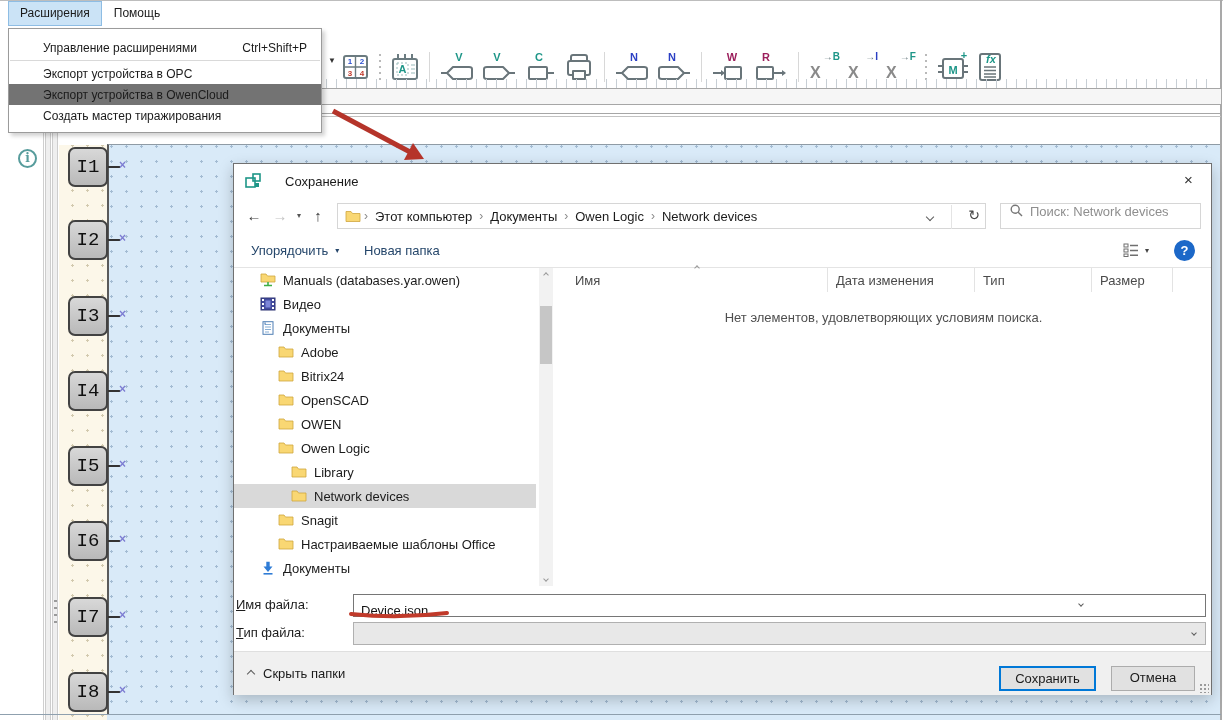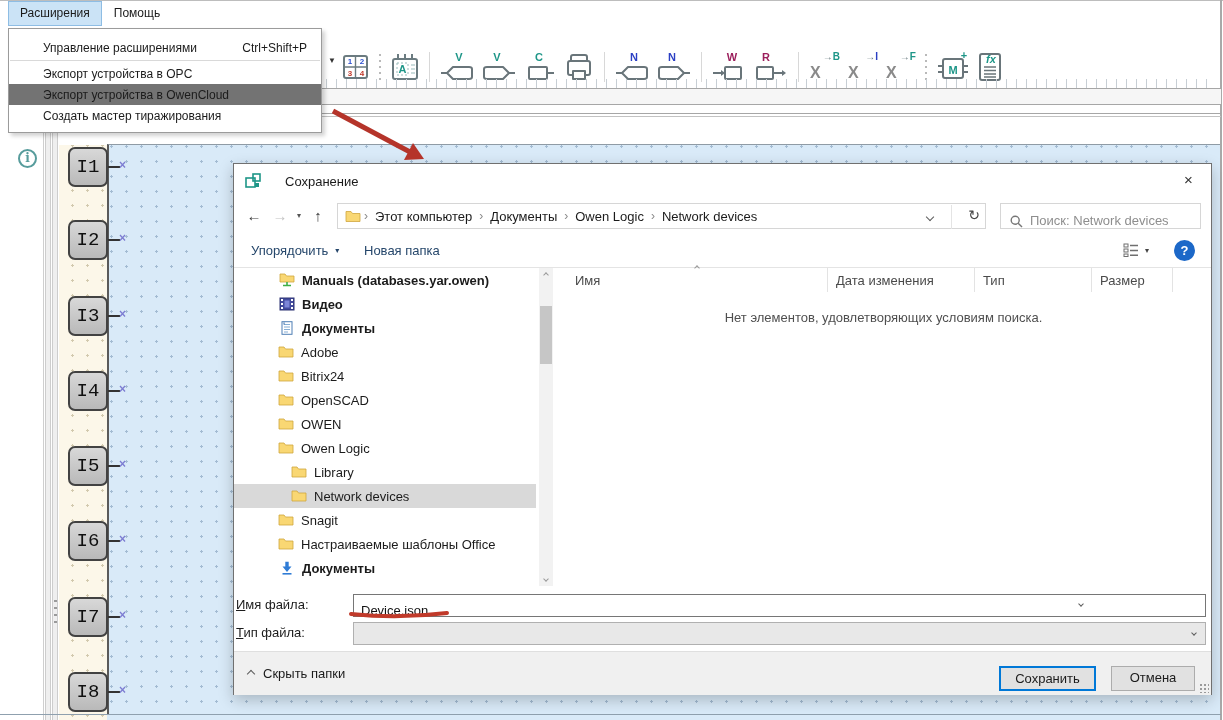--- a/index.html
+++ b/index.html
@@ -78,36 +78,36 @@
   .navb { position:absolute; top:3px; font-size:15px; text-align:center; width:24px; height:25px; line-height:25px; }
   #nav-back { left:8px; color:#3b3b3b; } #nav-fwd { left:34px; color:#c3c3c3; }
   #nav-drop { left:58px; width:14px; font-size:8px; color:#555; }
   #nav-up { left:72px; color:#3b3b3b; }
   #breadcrumb-box { position:absolute; left:103px; top:3px; width:649px; height:26px; border:1px solid #d6d6d6; display:flex; align-items:center; padding-left:7px; }
   .crumb { padding:0 4px; white-space:nowrap; }
   .crumb-sep { color:#8a8a8a; font-size:12px; padding:0 3px; }
   #addr-chevron { position:absolute; right:52px; top:10px; }
   #addr-div { position:absolute; right:33px; top:1px; width:1px; height:24px; background:#e4e4e4; }
   #refresh-btn { position:absolute; right:5px; top:3px; font-size:14px; color:#444; }
-  #search-box { position:absolute; left:766px; top:3px; width:201px; height:26px; border:1px solid #d6d6d6; display:flex; align-items:flex-end; padding-left:9px; gap:7px; }
+  #search-box { position:absolute; left:766px; top:3px; width:201px; height:26px; border:1px solid #d6d6d6; display:flex; align-items:flex-start; padding-left:9px; gap:7px; }
   #search-input { border:none; outline:none; width:150px; font-size:13px; font-family:"Liberation Sans",sans-serif; color:#333; }
   #search-input::placeholder { color:#8e8e8e; }
 
   #dlg-cmdbar { left:0; top:72px; width:100%; height:31px; }
   #organize-btn { position:absolute; left:17px; top:7px; color:#26476b; display:flex; align-items:center; gap:7px; }
   #newfolder-btn { position:absolute; left:130px; top:7px; color:#26476b; }
   #view-btn { position:absolute; right:62px; top:7px; display:flex; align-items:center; gap:6px; }
   #help-btn { position:absolute; right:16px; top:4px; width:21px; height:21px; border-radius:50%; background:#1c68c8; color:#fff;
     font-weight:bold; font-size:13px; text-align:center; line-height:21px; }
   #cmd-sep { left:0; top:103px; width:100%; height:1px; background:#e4e4e4; }
 
   #dlg-body { left:0; top:104px; width:100%; height:318px; }
   #tree { position:absolute; left:0; top:0; width:322px; height:100%; overflow:hidden; }
   .trow { height:24px; display:flex; align-items:center; gap:7px; width:302px; }
-  .trow.i0 { padding-left:45px;font-weight:bold; } .trow.i1 { padding-left:44px; } .trow.i2 { padding-left:57px; }
+  .trow.i0 { padding-left:26px; } .trow.i1 { padding-left:44px; } .trow.i2 { padding-left:57px; }
   .trow.sel { background:#d9d9d9; }
   .tico { width:16px; height:14px; flex:0 0 auto; display:flex; }
   #tree-scroll { position:absolute; left:305px; top:0; width:14px; height:100%; background:#f2f2f2; }
   .sarrow { position:absolute; left:0; width:14px; height:14px; display:flex; align-items:center; justify-content:center; }
   #tree-thumb { position:absolute; left:1px; top:38px; width:12px; height:58px; background:#c6c6c6; }
 
   #list { position:absolute; left:323px; top:0; right:1px; height:100%; }
   #list-header { display:flex; height:24px; color:#4a4a4a; position:relative; }
   .lcol { display:flex; align-items:center; border-right:1px solid #e3e3e3; padding-left:8px; }
   .lcol.c0 { width:271px; padding-left:18px; } .lcol.c1 { width:147px; } .lcol.c2 { width:117px; } .lcol.c3 { width:81px; }

